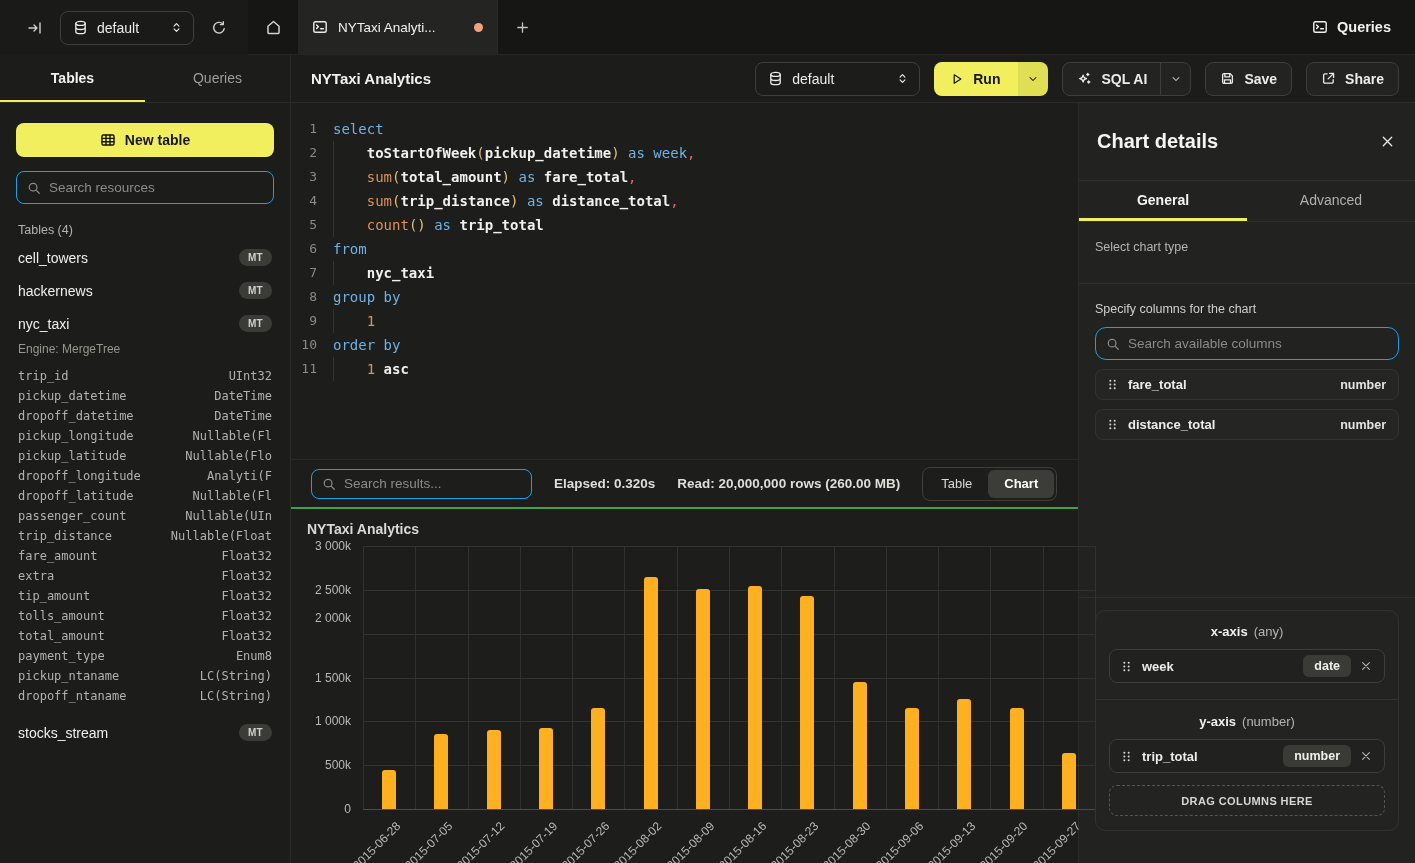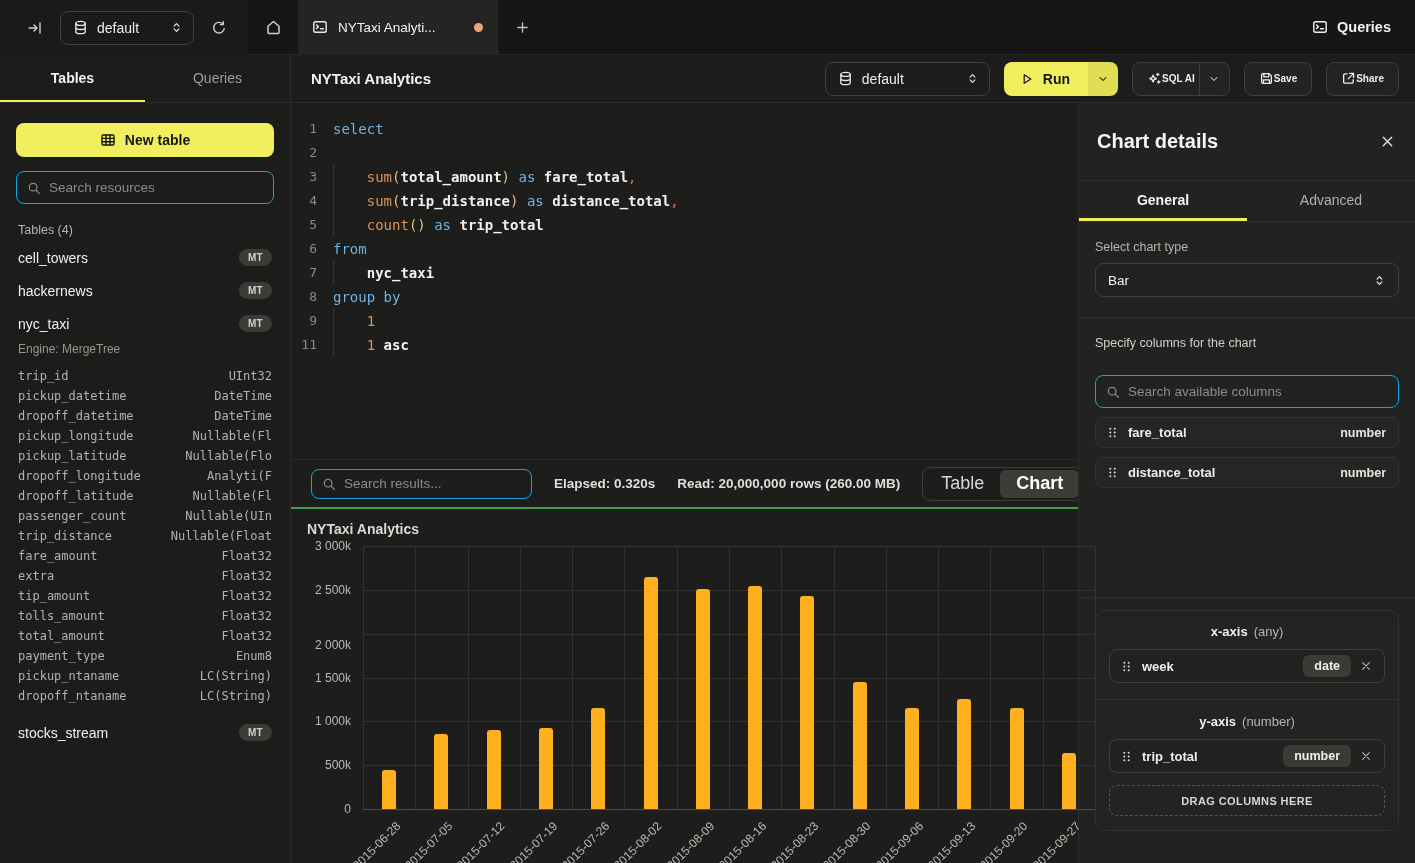--- a/index.html
+++ b/index.html
@@ -49,21 +49,21 @@
   .col-row { height:20px; display:flex; align-items:center; font-family:"DejaVu Sans Mono", monospace; font-size:12px; color:#b2b2ae; cursor:pointer; padding:0 2px; }
   .col-row .cname { flex:1; white-space:nowrap; overflow:hidden; }
   .col-row .ctype { white-space:nowrap; }
   .cols-wrap { margin-bottom:10px; }
 
   
   .main-header { height:48px; flex:none; display:flex; align-items:center; padding:0 16px 0 20px; border-bottom:1px solid #2b2b28; }
   .page-title { font-size:15px; font-weight:600; color:#f2f2f0; flex:1; }
   .hdr-actions { display:flex; align-items:center; gap:14px; }
   .hdr-db { width:165px; }
-  .btn { height:34px; border-radius:8px; border:1px solid #3e3e3b; background:#232321; color:#ececea; font-size:10px; font-weight:600; font-family:inherit; display:flex; align-items:center; gap:0; padding:0 14px; cursor:pointer; }
+  .btn { height:34px; border-radius:8px; border:1px solid #3e3e3b; background:#232321; color:#ececea; font-size:14px; font-weight:600; font-family:inherit; display:flex; align-items:center; gap:9px; padding:0 14px; cursor:pointer; }
   .run-btn { display:flex; align-items:stretch; border-radius:8px; overflow:hidden; height:34px; cursor:pointer; }
   .run-main { display:flex; align-items:center; gap:9px; background:#f1ef5e; color:#161614; font-weight:600; padding:0 18px 0 16px; }
   .run-caret { width:30px; display:flex; align-items:center; justify-content:center; background:#e0de52; color:#161614; }
   .split-caret { width:30px; align-self:stretch; display:flex; align-items:center; justify-content:center; border-left:1px solid #3e3e3b; margin:0 -14px 0 4px; color:#cfcfcb; }
 
   
   .editor { flex:1; min-height:0; background:#1d1d1b; padding:14px 0 0; font-family:"DejaVu Sans Mono", monospace; font-size:14px; overflow:hidden; cursor:text; }
   .code-line { display:flex; height:24px; line-height:24px; }
   .code-line .ln { width:42px; flex:none; text-align:right; padding-right:16px; color:#8a8a86; font-size:13px; }
   .code-line .code { white-space:pre; position:relative; }
@@ -74,21 +74,21 @@
   .tok-pa { color:#e2c077; }
   .tok-cm { color:#dd6e66; }
   .tok-id { color:#f0f0ee; font-weight:bold; }
   .tok-pl { color:#f0f0ee; }
 
   
   .results-bar { height:48px; flex:none; display:flex; align-items:center; gap:22px; padding:0 18px 0 20px; border-top:1px solid #2a2a27; background:#1d1d1b; }
   .results-search { width:240px; height:30px; margin-top:0; }
   .meta-text { font-size:13.5px; font-weight:600; color:#dededa; white-space:nowrap; }
   .toggle { margin-left:auto; display:flex; align-items:center; border:1px solid #3e3e3b; border-radius:8px; padding:2px; height:34px; }
-  .toggle-seg { height:28px; padding:0 16px; display:flex; align-items:center; border-radius:6px; font-size:18px; color:#d8d8d4; cursor:pointer; }
+  .toggle-seg { height:28px; padding:0 16px; display:flex; align-items:center; border-radius:6px; font-size:13px; color:#d8d8d4; cursor:pointer; }
   .toggle-seg.active { background:#3c3c39; color:#ffffff; font-weight:600; }
   .ellipsis-btn { color:#bcbcb8; font-size:16px; letter-spacing:1px; padding:0 4px; cursor:pointer; background:none; border:none; font-weight:bold; }
   .green-line { height:2px; background:#43a047; flex:none; }
 
   
   .chart-area { flex:1; min-height:0; background:#1d1d1b; padding:12px 0 0 16px; position:relative; }
   .chart-title { font-size:14px; font-weight:600; color:#d9d9d5; margin-bottom:9px; }
   .plot { position:relative; margin-left:56px; width:732px; height:263px; }
   .gl-h { position:absolute; left:0; right:0; height:1px; background:#32322f; }
   .gl-h.axis { background:#4c4c48; }
@@ -391,20 +391,21 @@
     <div style="flex:1; display:flex; min-height:0;">
 
       <div style="flex:1; display:flex; flex-direction:column; min-width:0;">
         <div class="editor" id="sql-editor">
             <div class="code-line">
               <span class="ln">1</span>
               <span class="code"><span class="tok-kw">select</span></span>
             </div>
             <div class="code-line ind">
               <span class="ln">2</span>
+              <span class="code"><span class="tok-pl">    </span><span class="tok-id">toStartOfWeek</span><span class="tok-pa">(</span><span class="tok-id">pickup_datetime</span><span class="tok-pa">)</span><span class="tok-pl"> </span><span class="tok-kw">as</span><span class="tok-pl"> </span><span class="tok-kw">week</span><span class="tok-cm">,</span></span>
             </div>
             <div class="code-line ind">
               <span class="ln">3</span>
               <span class="code"><span class="tok-pl">    </span><span class="tok-fn">sum</span><span class="tok-pa">(</span><span class="tok-id">total_amount</span><span class="tok-pa">)</span><span class="tok-pl"> </span><span class="tok-kw">as</span><span class="tok-pl"> </span><span class="tok-id">fare_total</span><span class="tok-cm">,</span></span>
             </div>
             <div class="code-line ind">
               <span class="ln">4</span>
               <span class="code"><span class="tok-pl">    </span><span class="tok-fn">sum</span><span class="tok-pa">(</span><span class="tok-id">trip_distance</span><span class="tok-pa">)</span><span class="tok-pl"> </span><span class="tok-kw">as</span><span class="tok-pl"> </span><span class="tok-id">distance_total</span><span class="tok-cm">,</span></span>
             </div>
             <div class="code-line ind">
@@ -419,20 +420,24 @@
               <span class="ln">7</span>
               <span class="code"><span class="tok-pl">    </span><span class="tok-id">nyc_taxi</span></span>
             </div>
             <div class="code-line">
               <span class="ln">8</span>
               <span class="code"><span class="tok-kw">group by</span></span>
             </div>
             <div class="code-line ind">
               <span class="ln">9</span>
               <span class="code"><span class="tok-pl">    </span><span class="tok-num">1</span></span>
+            </div>
+            <div class="code-line">
+              <span class="ln">10</span>
+              <span class="code"><span class="tok-kw">order by</span></span>
             </div>
             <div class="code-line ind">
               <span class="ln">11</span>
               <span class="code"><span class="tok-pl">    </span><span class="tok-num">1</span><span class="tok-pl"> </span><span class="tok-id">asc</span></span>
             </div>
           </div>
 
         <div class="results-bar">
           <div class="search-box results-search">
             <span>
@@ -476,21 +481,21 @@
               <div class="gl-v" style="left: 732px;"></div>
               <div class="gl-h axis" style="top: 263px;"></div>
               <div class="ylabel" style="top: 263px;">0</div>
               <div class="gl-h" style="top: 219.2px;"></div>
               <div class="ylabel" style="top: 219.2px;">500k</div>
               <div class="gl-h" style="top: 175.3px;"></div>
               <div class="ylabel" style="top: 175.3px;">1 000k</div>
               <div class="gl-h" style="top: 131.5px;"></div>
               <div class="ylabel" style="top: 131.5px;">1 500k</div>
               <div class="gl-h" style="top: 87.7px;"></div>
-              <div class="ylabel" style="top: 99px;">2 000k</div>
+              <div class="ylabel" style="top: 72px;">2 000k</div>
               <div class="gl-h" style="top: 43.8px;"></div>
               <div class="ylabel" style="top: 43.8px;">2 500k</div>
               <div class="gl-h" style="top: 0px;"></div>
               <div class="ylabel" style="top: 0px;">3 000k</div>
               <div class="bar" style="left: 19.1px; height: 39.4px; background: rgb(255, 176, 30);"></div>
               <div class="xlabel" style="left: 26.1px; top: 273px;">
                 <span>2015-06-28</span>
               </div>
               <div class="bar" style="left: 71.4px; height: 75px; background: rgb(255, 176, 30);"></div>
               <div class="xlabel" style="left: 78.4px; top: 273px;">
@@ -558,31 +563,23 @@
                 </svg>
             </span>
           </span>
         </div>
         <div class="panel-tabs">
           <div class="panel-tab active">General</div>
           <div class="panel-tab">Advanced</div>
         </div>
         <div class="panel-body">
           <div class="field-label">Select chart type</div>
-          <div class="select-box">
-            <span class="lbl">Bar</span>
-            <span>
-              <svg class="ic" width="13" height="13" viewBox="0 0 16 16">
-                  <path d="M5 6.2 8 3.2l3 3M5 9.8l3 3 3-3"></path>
-                </svg>
-            </span>
-          </div>
           <div class="section-div"></div>
           <div class="field-label" style="color:#cfcfcb;">Specify columns for the chart</div>
-          <div class="search-box" style="margin-top:16px;">
+          <div class="search-box" style="margin-top:2px;border-radius:11px;">
             <span>
               <svg class="ic" width="14" height="14" viewBox="0 0 16 16">
                   <circle cx="7" cy="7" r="4.4"></circle>
                   <path d="M10.4 10.4 14 14"></path>
                 </svg>
             </span>
             <input placeholder="Search available columns" style="">
           </div>
           <div id="available-chips">
               <div class="chip">

